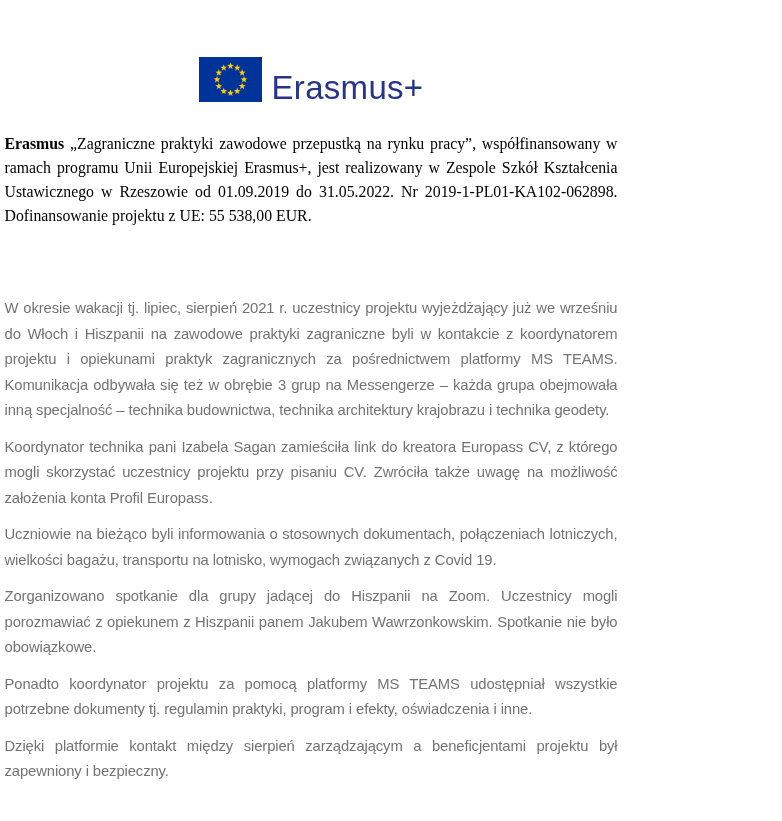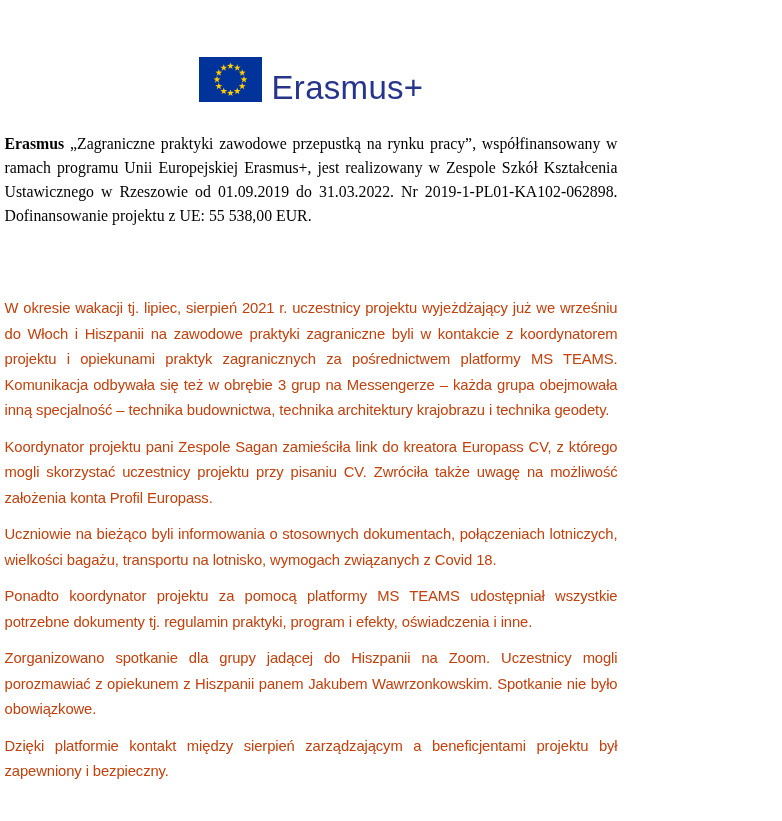--- a/index.html
+++ b/index.html
@@ -41,21 +41,21 @@
     text-align:justify;
   }
   .project-header b { font-weight:700; }
   .body-text { margin-top:68px; }
   .body-text p {
     margin:0 0 11px 0;
     font-family:"Liberation Sans", sans-serif;
     font-size:14.8px;
     line-height:25.5px;
     letter-spacing:-0.1px;
-    color:#c2410c;
+    color:#737373;
     text-align:justify;
   }
 </style>
 </head>
 <body>
 
 <div class="page">
 
   <div class="logo-row">
     <svg class="eu-flag" viewBox="0 0 63 45" xmlns="http://www.w3.org/2000/svg">
@@ -76,26 +76,26 @@
         <use href="#st" transform="translate(18,22.5)"></use>
         <use href="#st" transform="translate(19.81,15.75)"></use>
         <use href="#st" transform="translate(24.75,10.81)"></use>
       </g>
     </svg>
     <div class="wordmark">Erasmus+</div>
   </div>
 
   <div class="content">
 
-    <p class="project-header"><b>Erasmus</b> <span>„Zagraniczne praktyki zawodowe przepustką na rynku pracy”, współfinansowany w ramach programu Unii Europejskiej Erasmus+, jest realizowany w Zespole Szkół Kształcenia Ustawicznego w Rzeszowie  od 01.09.2019 do 31.03.2022. Nr 2019-1-PL01-KA102-062898. Dofinansowanie projektu z UE: 55 538,00 EUR.</span></p>
+    <p class="project-header"><b>Erasmus</b> <span>„Zagraniczne praktyki zawodowe przepustką na rynku pracy”, współfinansowany w ramach programu Unii Europejskiej Erasmus+, jest realizowany w Zespole Szkół Kształcenia Ustawicznego w Rzeszowie  od 01.09.2019 do 31.05.2022. Nr 2019-1-PL01-KA102-062898. Dofinansowanie projektu z UE: 55 538,00 EUR.</span></p>
 
     <div class="body-text">
       <p>W okresie wakacji tj. lipiec, sierpień 2021 r. uczestnicy  projektu wyjeżdżający już we wrześniu do Włoch i Hiszpanii na zawodowe praktyki zagraniczne byli w kontakcie z koordynatorem projektu i opiekunami praktyk zagranicznych za pośrednictwem platformy MS TEAMS. Komunikacja odbywała się też w obrębie 3 grup na Messengerze – każda grupa obejmowała inną specjalność – technika budownictwa, technika architektury krajobrazu i technika geodety.</p>
-      <p>Koordynator projektu pani Zespole Sagan zamieściła link do kreatora Europass CV, z którego mogli  skorzystać uczestnicy projektu przy pisaniu CV. Zwróciła także uwagę na możliwość założenia konta Profil Europass.</p>
-      <p>Uczniowie na bieżąco byli informowania o stosownych dokumentach, połączeniach lotniczych, wielkości bagażu, transportu na lotnisko, wymogach związanych z Covid 18.</p>
+      <p>Koordynator technika pani Izabela Sagan zamieściła link do kreatora Europass CV, z którego mogli  skorzystać uczestnicy projektu przy pisaniu CV. Zwróciła także uwagę na możliwość założenia konta Profil Europass.</p>
+      <p>Uczniowie na bieżąco byli informowania o stosownych dokumentach, połączeniach lotniczych, wielkości bagażu, transportu na lotnisko, wymogach związanych z Covid 19.</p>
+      <p>Zorganizowano spotkanie dla grupy jadącej do Hiszpanii na Zoom. Uczestnicy mogli porozmawiać z opiekunem z Hiszpanii panem Jakubem Wawrzonkowskim. Spotkanie nie było obowiązkowe.</p>
       <p>Ponadto koordynator projektu za pomocą platformy MS TEAMS udostępniał wszystkie potrzebne dokumenty tj. regulamin praktyki, program i efekty, oświadczenia i inne.</p>
-      <p>Zorganizowano spotkanie dla grupy jadącej do Hiszpanii na Zoom. Uczestnicy mogli porozmawiać z opiekunem z Hiszpanii panem Jakubem Wawrzonkowskim. Spotkanie nie było obowiązkowe.</p>
       <p>Dzięki platformie kontakt między sierpień zarządzającym a beneficjentami projektu był zapewniony i bezpieczny.</p>
     </div>
 
   </div>
 
 </div>
 
 </body></html>

